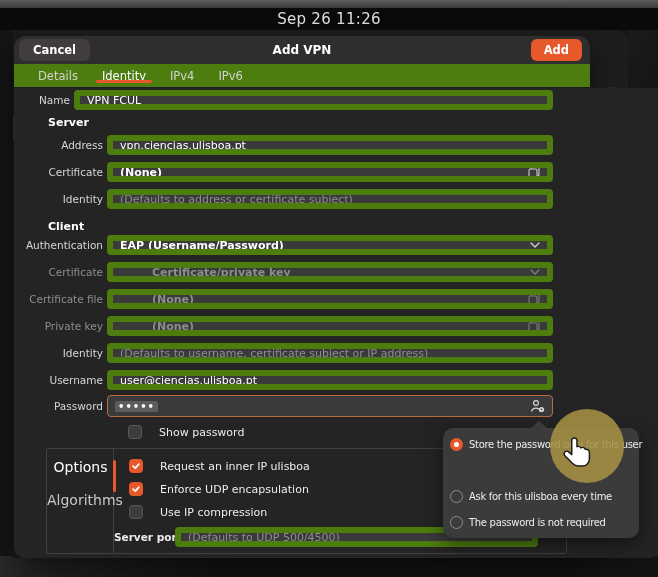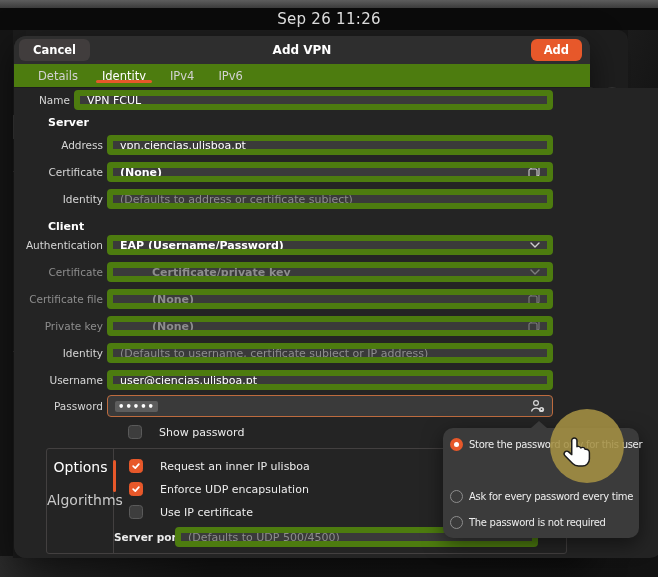--- a/index.html
+++ b/index.html
@@ -328,21 +328,21 @@
         <div class="cbrow opt-row" style="top:33px">
           <span class="cb checked">
             <svg width="10" height="10" viewBox="0 0 14 14">
                 <path d="M3 7.2 L6 10 L11 4.4" fill="none" stroke="#fff" stroke-width="2.4" stroke-linecap="round" stroke-linejoin="round"></path>
               </svg>
           </span>
           <span>Enforce UDP encapsulation</span>
         </div>
         <div class="cbrow opt-row" style="top:56px">
           <span class="cb"></span>
-          <span>Use IP certificate</span>
+          <span>Use IP compression</span>
         </div>
         <div class="sp-row" style="top:78px">
           <div class="sp-label">Server port</div>
           <div class="field" style="margin-right:16px">
             <span class="ph">(Defaults to UDP 500/4500)</span>
           </div>
         </div>
       </div>
     </div>
 
@@ -350,21 +350,21 @@
 </div>
 
 <div class="popup">
   <div class="popup-arrow"></div>
   <div class="prow" style="top:5px">
     <span class="radio sel"></span>
     <span class="lbl">Store the password only for this user</span>
   </div>
   <div class="prow" style="top:57px">
     <span class="radio"></span>
-    <span class="lbl">Ask for every password every time</span>
+    <span class="lbl">Ask for this ulisboa every time</span>
   </div>
   <div class="prow" style="top:83px">
     <span class="radio"></span>
     <span class="lbl">The password is not required</span>
   </div>
 </div>
 
 <div class="click-circle"></div>
 <div class="hand-cursor">
   <svg width="32" height="38" viewBox="0 0 26 30">

